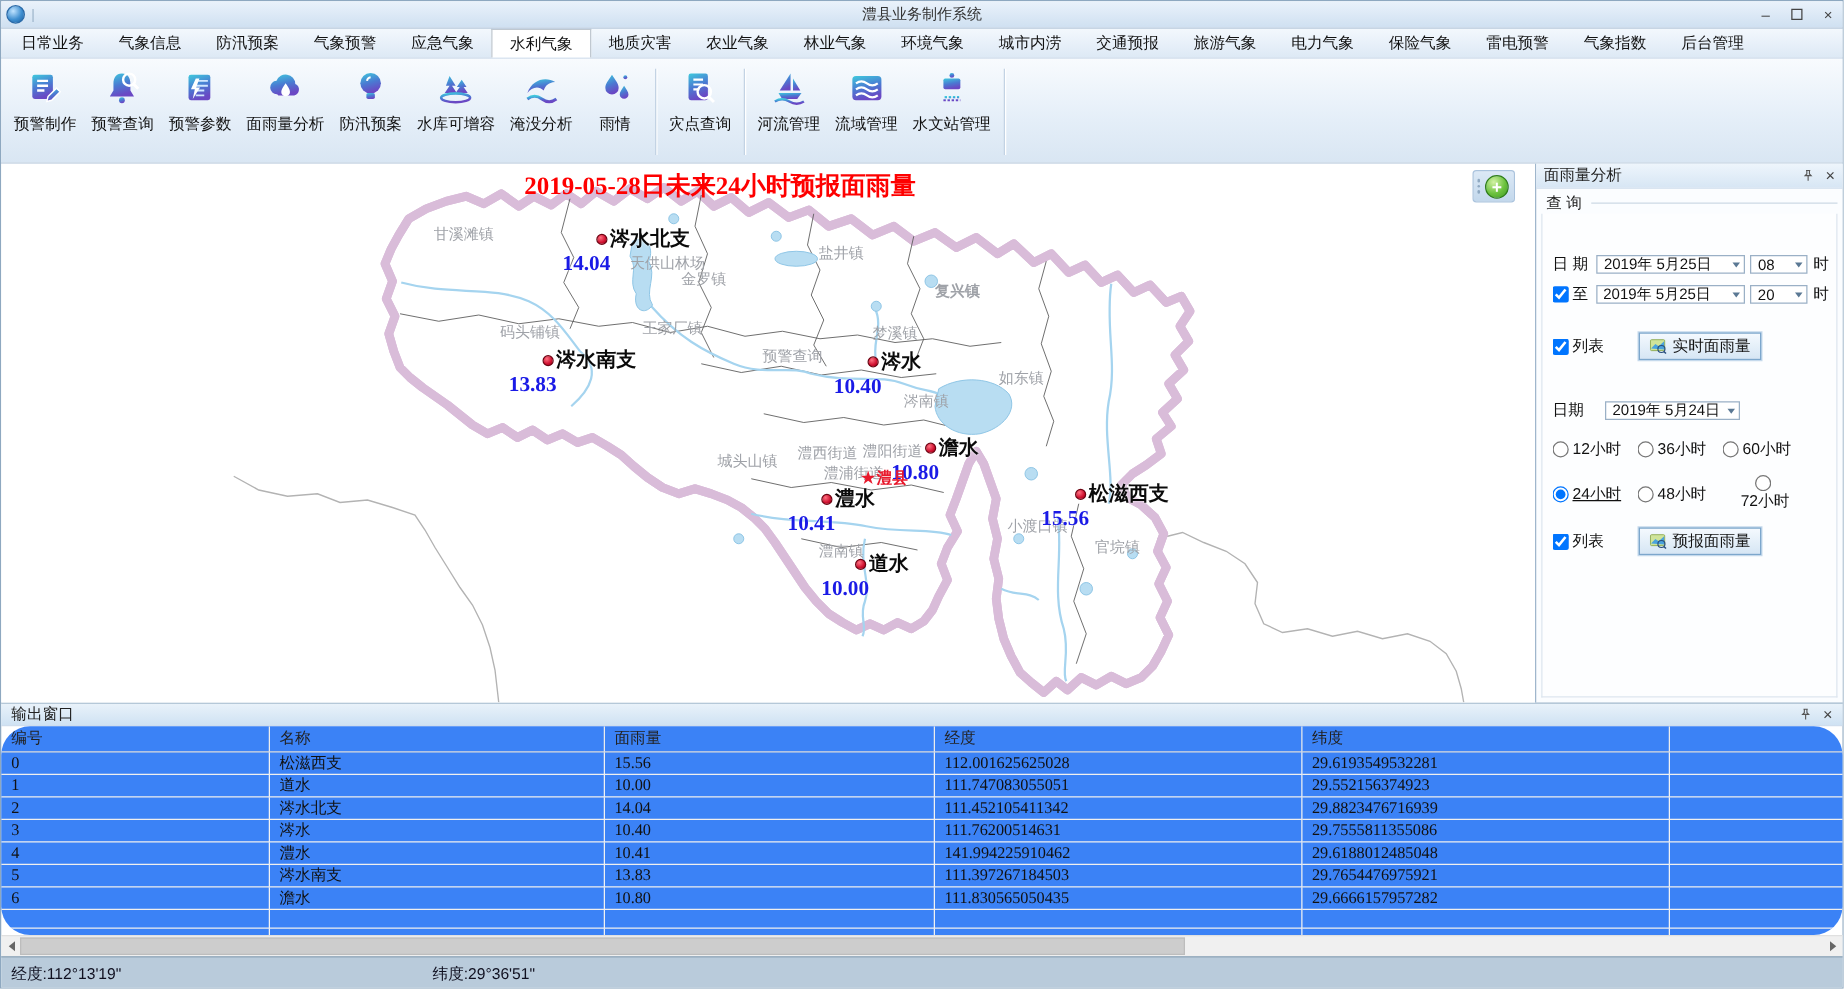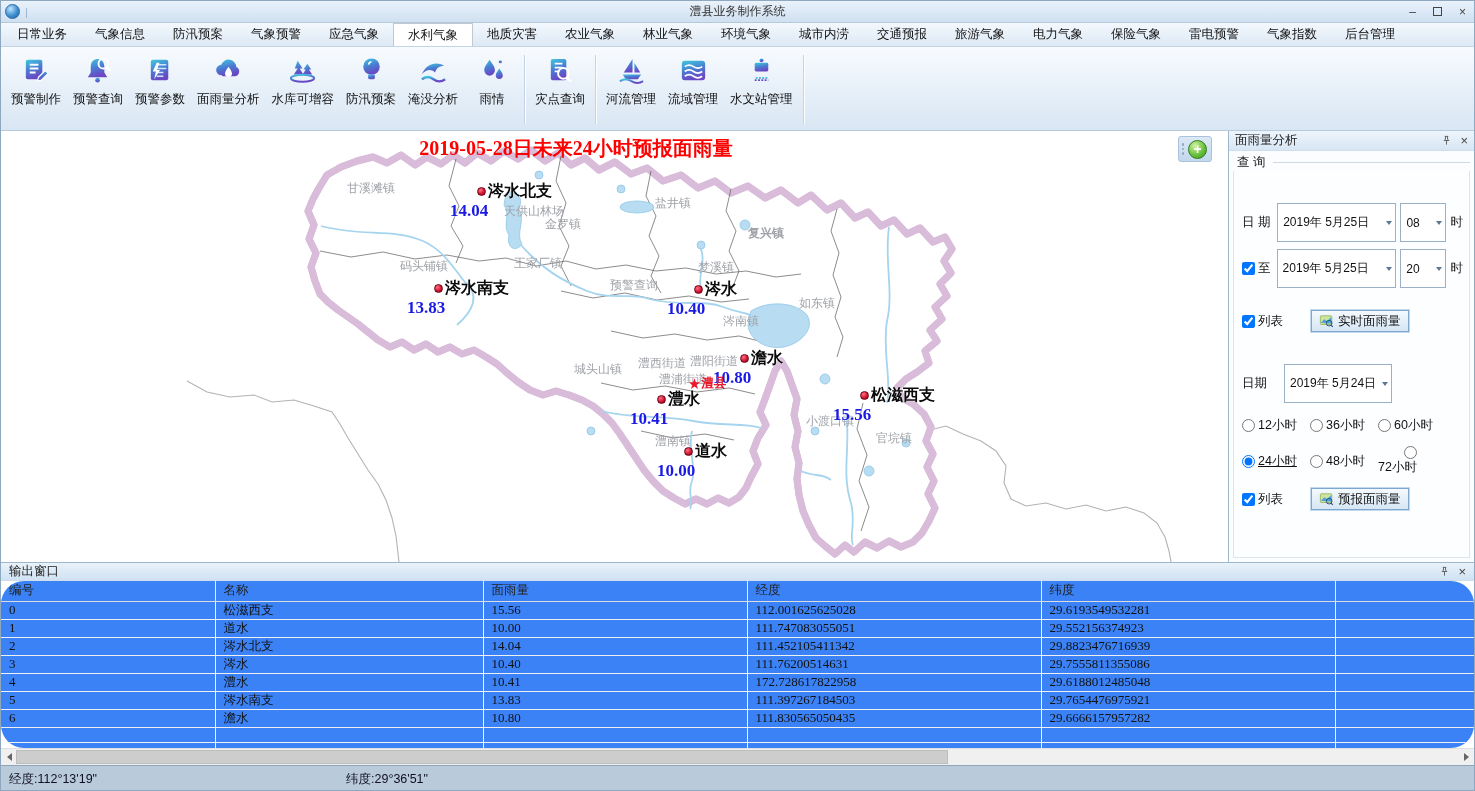--- a/index.html
+++ b/index.html
@@ -69,29 +69,29 @@
   .ph-icons { display:flex; align-items:center; gap:8px; color:#555; }
   .pin-icon svg { width:11px; height:11px; display:block; }
   .x-icon { font-size:13px; line-height:1; color:#444; cursor:pointer; }
   .panel-tab { display:flex; align-items:center; padding:3px 0 0 8px; }
   .panel-tab span { font-size:12.5px; color:#222; padding-right:8px; }
   .panel-tab .rule { flex:1; height:1px; background:#cdd9e5; margin-right:4px; }
   .panel-body { flex:1; border:1px solid #dde6ef; border-top:none; margin:0 4px 4px 4px; padding:18px 6px 0 8px; background:#fdfeff; }
   .prow { display:flex; align-items:center; margin-bottom:7px; }
   .plabel { font-size:12.5px; color:#111; }
   .combo { display:inline-flex; align-items:center; justify-content:space-between; background:#fff;
-    border:1px solid #9ab0c6; height:39px; padding:0 3px 0 5px; font-size:12px; color:#111; cursor:default; }
+    border:1px solid #9ab0c6; height:15px; padding:0 3px 0 5px; font-size:12px; color:#111; cursor:default; }
   .combo .arrow { width:0; height:0; border-left:3.5px solid transparent; border-right:3.5px solid transparent;
     border-top:4px solid #5a7894; margin-left:4px; }
   .cb { width:13px; height:13px; margin-right:3px; }
   .win-btn { display:inline-flex; align-items:center; gap:4px; height:22px; padding:0 7px;
     background:linear-gradient(#f4f9fe,#d6e6f4); border:1px solid #7da7cc; box-shadow:0 0 0 1px #c5d9ec;
     font-size:12.5px; color:#111; cursor:pointer; }
   .win-btn svg { width:15px; height:14px; }
-  .radio-lbl { display:inline-flex; font-size:12.5px; color:#111; }
+  .radio-lbl { display:inline-flex; align-items:center; font-size:12.5px; color:#111; }
   .radio-lbl input { margin-right:3px; }
 
   
   .output-header { height:19px; flex:0 0 19px; background:linear-gradient(#e9f2fa,#cfe2f3);
     border-top:1px solid #9fb6cc; border-bottom:1px solid #cfdded; display:flex; align-items:center; padding:0 8px; }
   .output-header .oh-title { flex:1; font-size:12.5px; color:#222; }
   .table-wrap { height:167px; flex:0 0 167px; background:#3b82f6; overflow:hidden;border-radius:23px; }
   table.out { border-collapse:collapse; table-layout:fixed; width:1475px; }
   table.out col.c0{width:214px} table.out col.c1{width:268px} table.out col.c2{width:264px}
   table.out col.c3{width:294px} table.out col.c4{width:294px} table.out col.c5{width:auto}
@@ -255,29 +255,29 @@
           <span class="tool-label">预警参数</span>
         </div>
         <div class="tool-item">
           <svg class="tool-icon">
             <use href="#ic-cloud-drop"></use>
           </svg>
           <span class="tool-label">面雨量分析</span>
         </div>
         <div class="tool-item">
           <svg class="tool-icon">
+            <use href="#ic-bulb"></use>
+          </svg>
+          <span class="tool-label">防汛预案</span>
+        </div>
+        <div class="tool-item">
+          <svg class="tool-icon">
             <use href="#ic-lake-trees"></use>
           </svg>
           <span class="tool-label">水库可增容</span>
-        </div>
-        <div class="tool-item">
-          <svg class="tool-icon">
-            <use href="#ic-bulb"></use>
-          </svg>
-          <span class="tool-label">防汛预案</span>
         </div>
         <div class="tool-item">
           <svg class="tool-icon">
             <use href="#ic-wave"></use>
           </svg>
           <span class="tool-label">淹没分析</span>
         </div>
         <div class="tool-item">
           <svg class="tool-icon">
             <use href="#ic-drops"></use>
@@ -615,21 +615,21 @@
             <td>涔水</td>
             <td class="num">10.40</td>
             <td class="num">111.76200514631</td>
             <td class="num">29.7555811355086</td>
             <td></td>
           </tr>
           <tr>
             <td class="num">4</td>
             <td>澧水</td>
             <td class="num">10.41</td>
-            <td class="num">172.728617822958</td>
+            <td class="num">141.994225910462</td>
             <td class="num">29.6188012485048</td>
             <td></td>
           </tr>
           <tr>
             <td class="num">5</td>
             <td>涔水南支</td>
             <td class="num">13.83</td>
             <td class="num">111.397267184503</td>
             <td class="num">29.7654476975921</td>
             <td></td>

